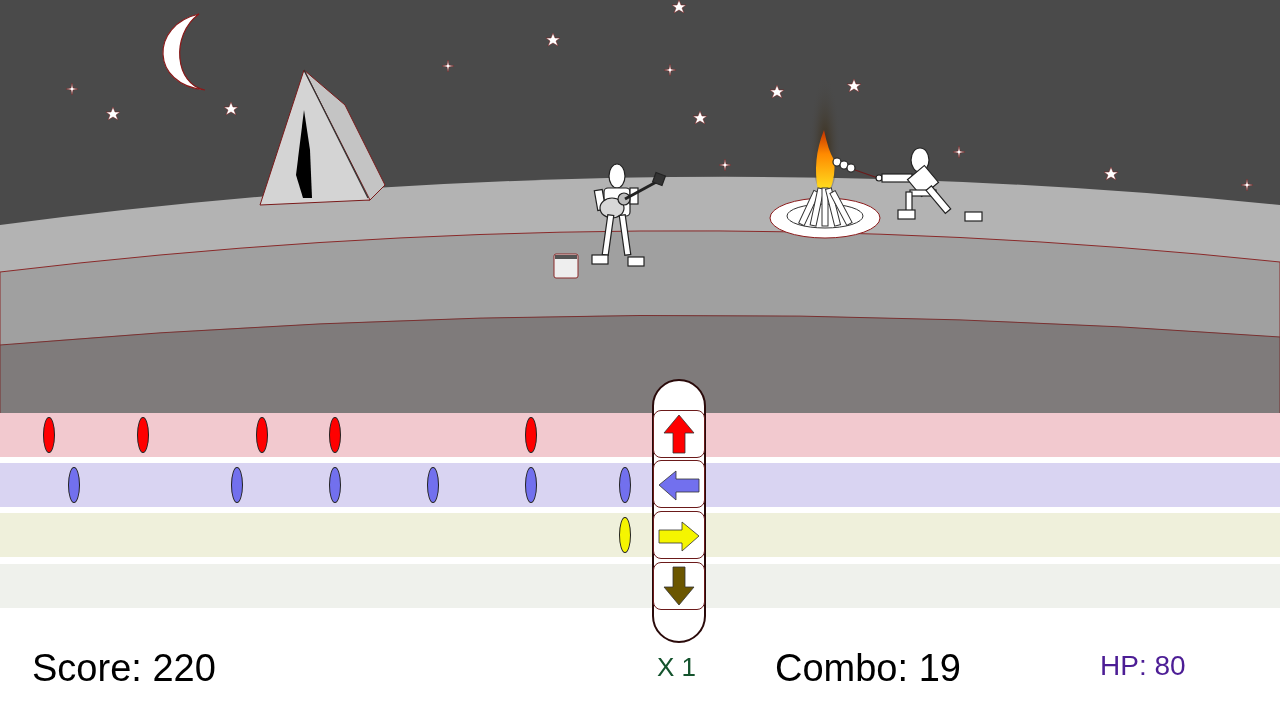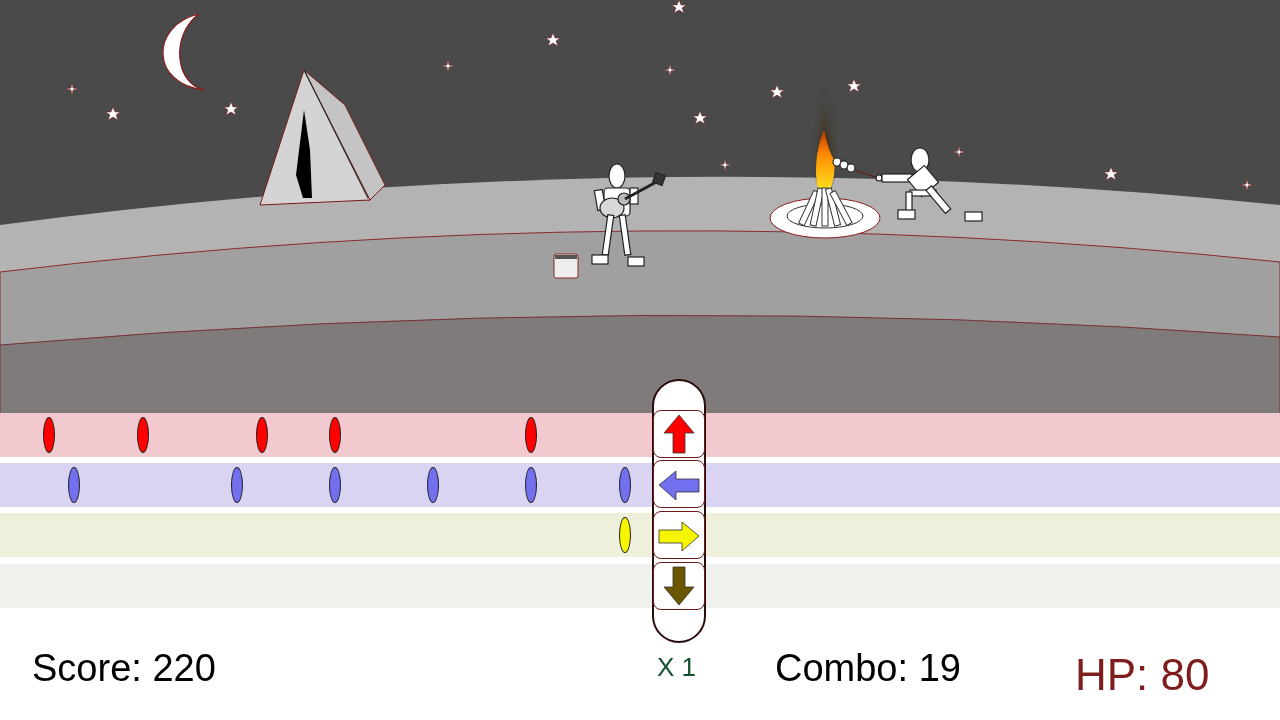--- a/index.html
+++ b/index.html
@@ -156,16 +156,16 @@
   <span>220</span>
 </div>
 <div class="hud-text" style="left:657px; top:652px; font-size:26px; color:#14532d;">
   <span>X</span>
   <span>1</span>
 </div>
 <div class="hud-text" style="left:775px; top:647px; font-size:38px; color:#000;">
   <span>Combo:</span>
   <span>19</span>
 </div>
-<div class="hud-text" style="left:1075px; top:650px; font-size:44px; color:#7f1d1d;">
+<div class="hud-text" style="left:1100px; top:650px; font-size:28px; color:#4c1d95;">
   <span>HP:</span>
   <span>80</span>
 </div>
 
 </body></html>

